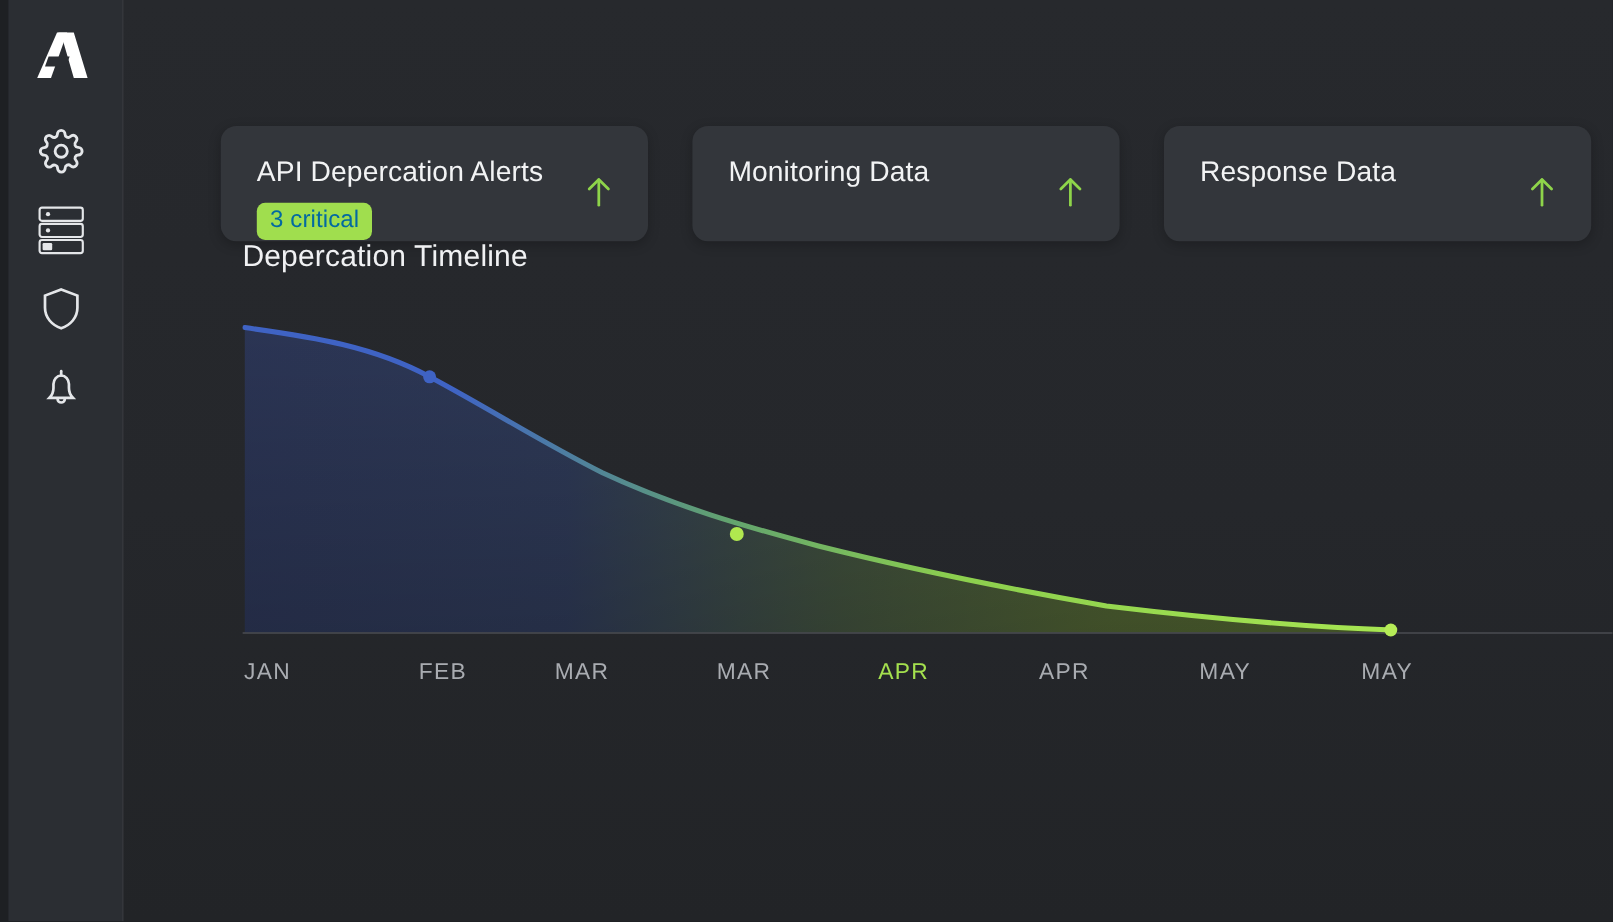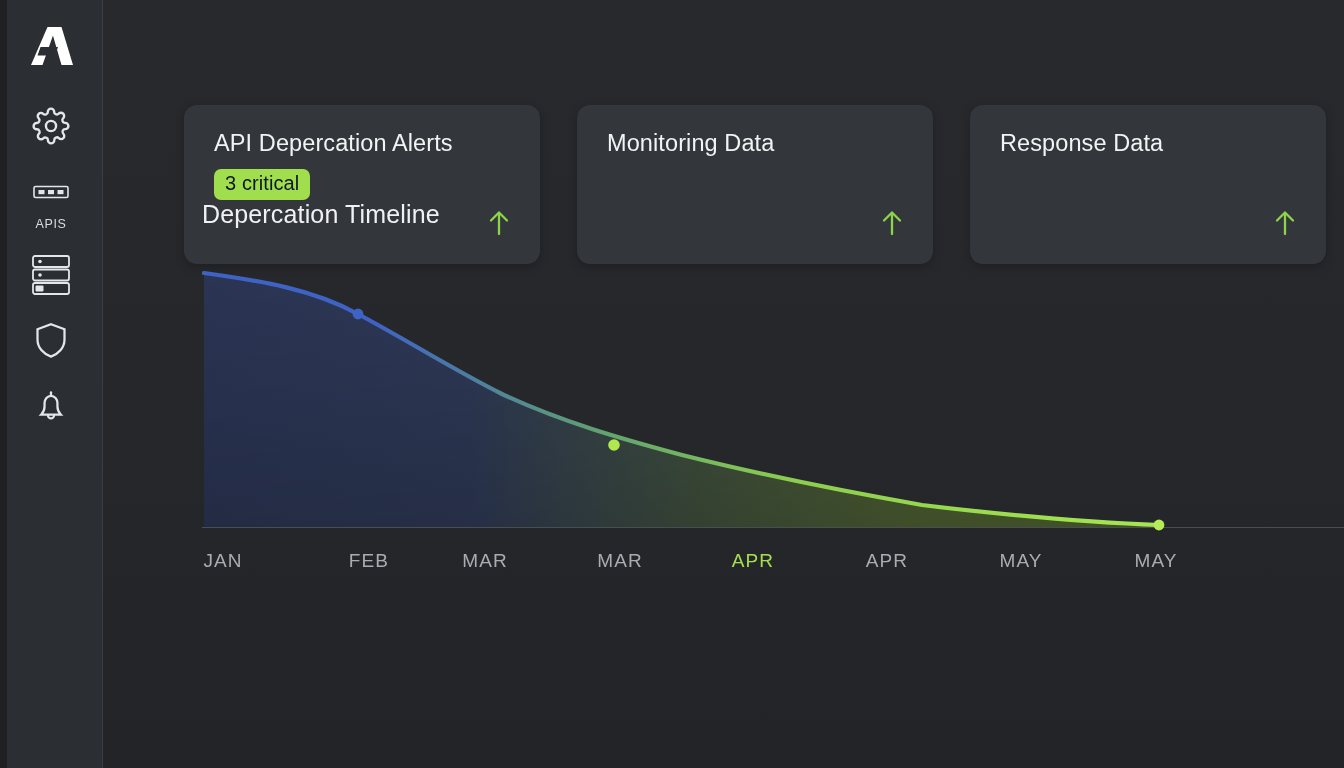--- a/index.html
+++ b/index.html
@@ -80,21 +80,21 @@
   
   #card-row {
     position: absolute;
     left: 81px;
     top: 105px;
     display: flex;
     gap: 37px;
   }
   .stat-card {
     width: 356px;
-    height: 159px;
+    height: 96px;
     background: #33363b;
     border-radius: 13px;
     padding: 26px 30px 0 30px;
     position: relative;
     box-shadow: 0 3px 10px rgba(0,0,0,0.22);
   }
   .card-title {
     font-size: 23.5px;
     color: #f2f3f4;
     line-height: 1.1;
@@ -110,21 +110,21 @@
   .card-sub {
     font-size: 22px;
     color: #eceef0;
     letter-spacing: 0.1px;
     white-space: nowrap;
   }
   .badge {
     display: inline-flex;
     align-items: center;
     background: #a0de4e;
-    color: #0f172a;
+    color: #0369a1;
     font-size: 20px;
     border-radius: 7px;
     padding: 3px 11px 5px 11px;
     letter-spacing: 0.1px;
     white-space: nowrap;
   }
   .trend-arrow {
     position: absolute;
     right: 30px;
     bottom: 28px;
@@ -187,31 +187,20 @@
 
     <div class="nav-item">
       <span class="nav-icon">
         <svg width="38" height="38" viewBox="0 0 24 24" fill="none" stroke="#e4e6e9" stroke-width="1.5">
           <circle cx="12" cy="12" r="3.2"></circle>
           <path d="M19.4 15a1.65 1.65 0 0 0 .33 1.82l.06.06a2 2 0 1 1-2.83 2.83l-.06-.06a1.65 1.65 0 0 0-1.82-.33 1.65 1.65 0 0 0-1 1.51V21a2 2 0 1 1-4 0v-.09A1.65 1.65 0 0 0 9 19.4a1.65 1.65 0 0 0-1.82.33l-.06.06a2 2 0 1 1-2.83-2.83l.06-.06a1.65 1.65 0 0 0 .33-1.82 1.65 1.65 0 0 0-1.51-1H3a2 2 0 1 1 0-4h.09A1.65 1.65 0 0 0 4.6 9a1.65 1.65 0 0 0-.33-1.82l-.06-.06a2 2 0 1 1 2.83-2.83l.06.06A1.65 1.65 0 0 0 9 4.6a1.65 1.65 0 0 0 1-1.51V3a2 2 0 1 1 4 0v.09a1.65 1.65 0 0 0 1 1.51 1.65 1.65 0 0 0 1.82-.33l.06-.06a2 2 0 1 1 2.83 2.83l-.06.06a1.65 1.65 0 0 0-.33 1.82V9a1.65 1.65 0 0 0 1.51 1H21a2 2 0 1 1 0 4h-.09a1.65 1.65 0 0 0-1.51 1z"></path>
         </svg>
       </span>
     </div>
 
-    <div class="nav-item">
-      <span class="nav-icon">
-        <svg width="36" height="20" viewBox="0 0 36 16">
-          <rect x="1" y="2.5" width="34" height="11" rx="1.6" fill="none" stroke="#e4e6e9" stroke-width="1.6"></rect>
-          <rect x="5.5" y="6" width="6" height="4.2" fill="#e4e6e9"></rect>
-          <rect x="15" y="6" width="6" height="4.2" fill="#e4e6e9"></rect>
-          <rect x="24.5" y="6" width="6" height="4.2" fill="#e4e6e9"></rect>
-        </svg>
-      </span>
-      <span class="nav-label">APIS</span>
-    </div>
 
     <div class="nav-item">
       <span class="nav-icon">
         <svg width="40" height="42" viewBox="0 0 40 42">
           <rect x="2" y="2" width="36" height="11" rx="2" fill="none" stroke="#e4e6e9" stroke-width="1.8"></rect>
           <circle cx="9" cy="7.5" r="1.8" fill="#e4e6e9"></circle>
           <rect x="2" y="15.5" width="36" height="11" rx="2" fill="none" stroke="#e4e6e9" stroke-width="1.8"></rect>
           <circle cx="9" cy="21" r="1.8" fill="#e4e6e9"></circle>
           <rect x="2" y="29" width="36" height="11" rx="2" fill="none" stroke="#e4e6e9" stroke-width="1.8"></rect>
           <rect x="4.5" y="31.5" width="8" height="6" rx="1" fill="#e4e6e9"></rect>

